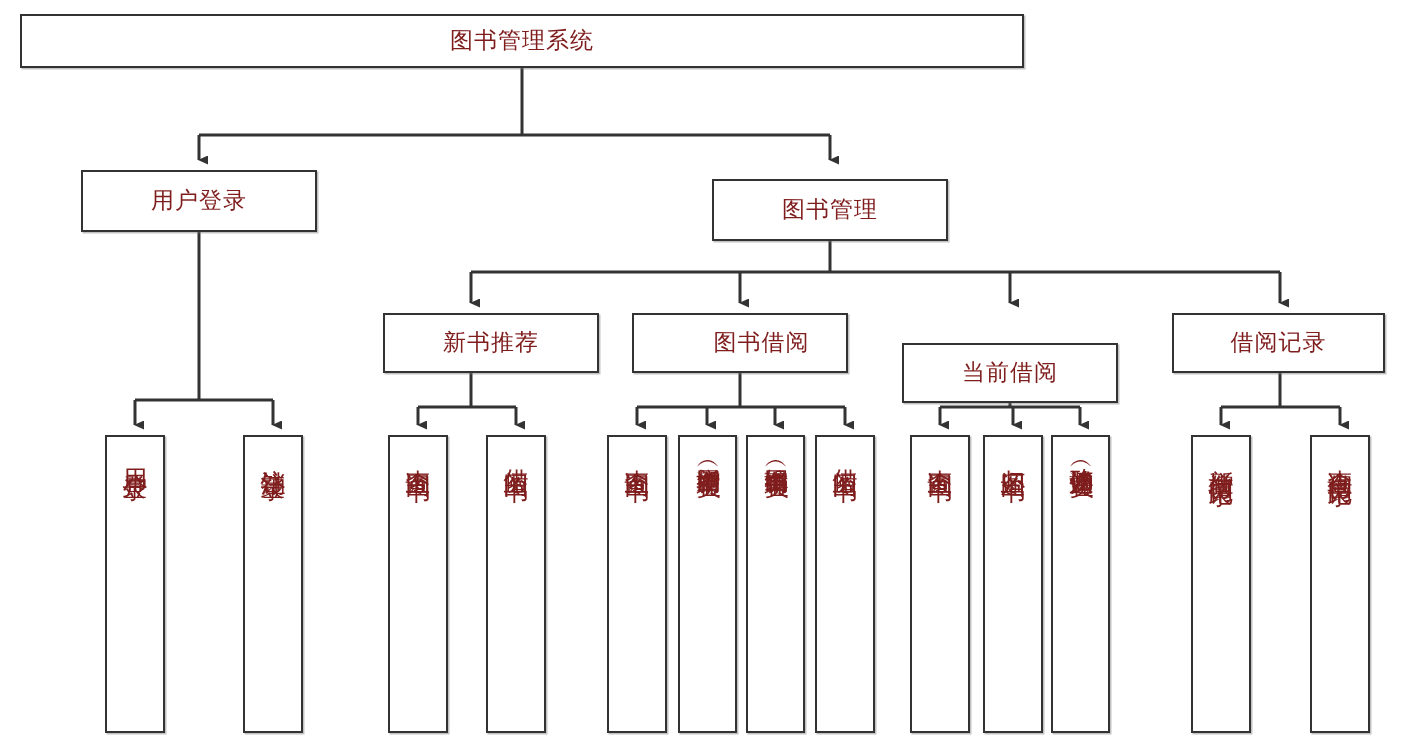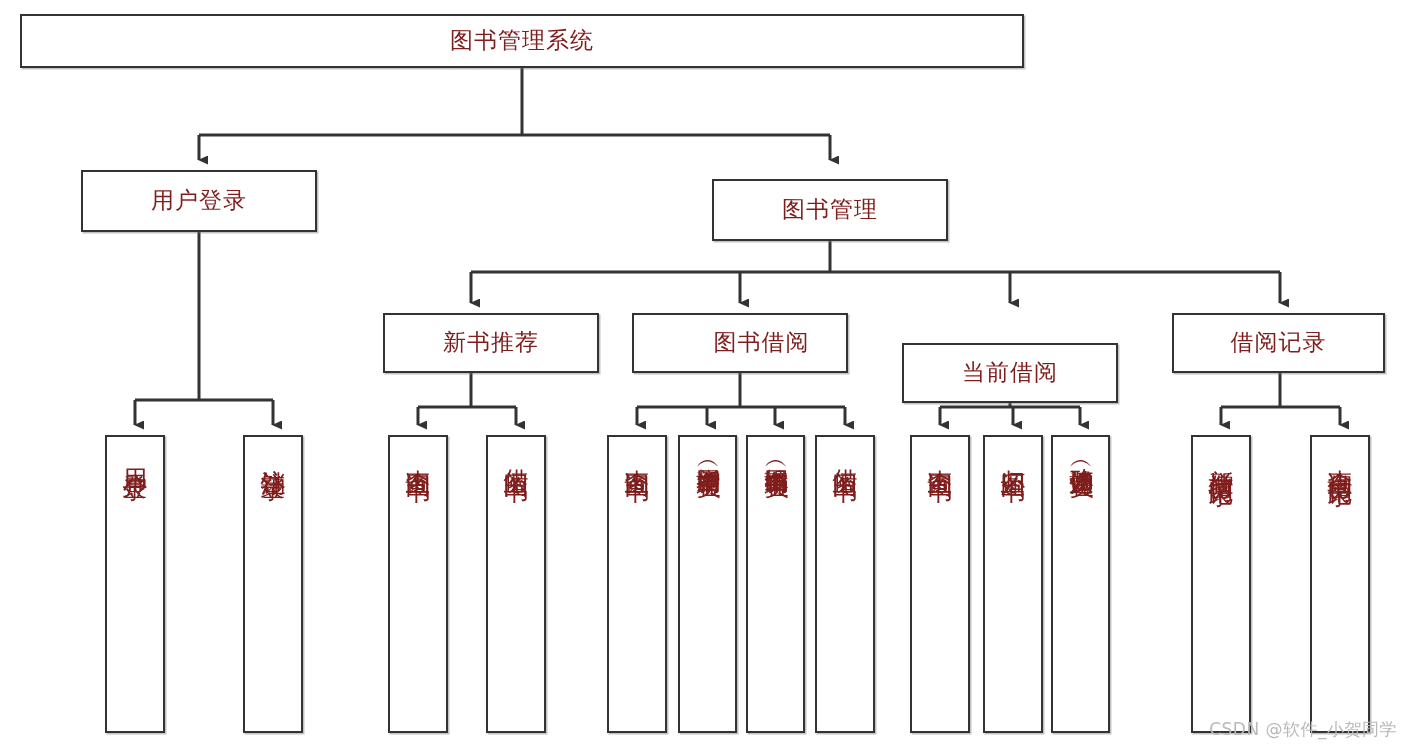--- a/index.html
+++ b/index.html
@@ -178,14 +178,13 @@
         <span class="label">确认归还（管理员）</span>
       </div>
       <div class="node vert" style="left: 1191px; top: 435px; width: 60px; height: 298px;">
         <span class="label">新增借阅记录</span>
       </div>
       <div class="node vert" style="left: 1310px; top: 435px; width: 60px; height: 298px;">
         <span class="label">查询借阅记录</span>
       </div>
     </div>
 
-  <div id="watermark">CSDN @软件_小贺同学</div>
 </div>
 
 </body></html>

